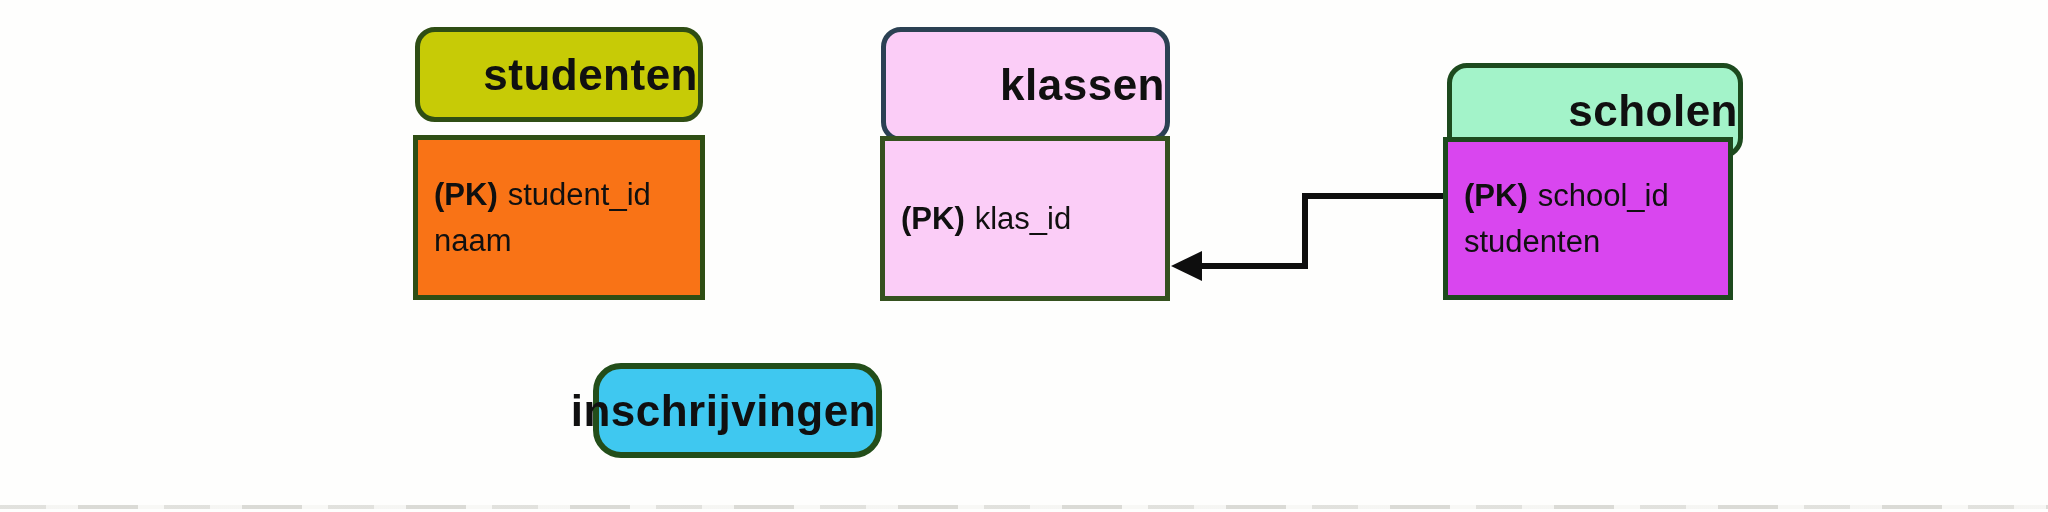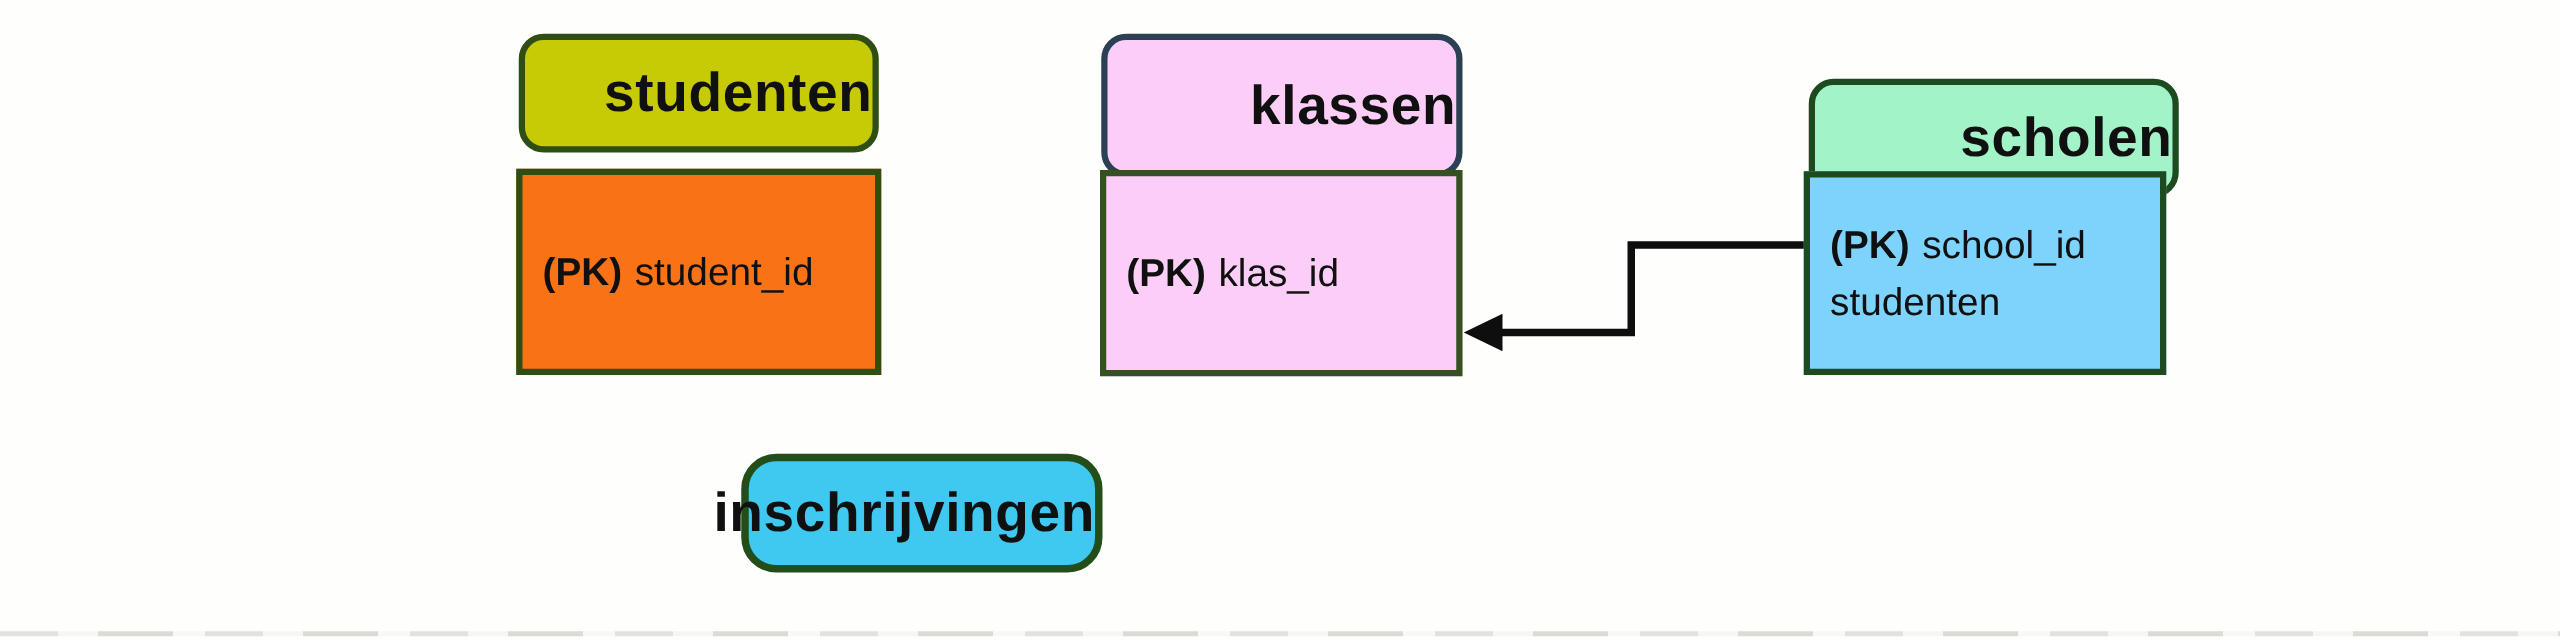--- a/index.html
+++ b/index.html
@@ -44,21 +44,21 @@
           background: #f97316; border: 5px solid #2f4e14; }
   
   .kl-h { left: 881px; top: 27px;  width: 289px; height: 115px;
           background: #fbcdf7; border: 5px solid #2b4153; }
   .kl-b { left: 880px; top: 136px; width: 290px; height: 165px;
           background: #fbcdf7; border: 5px solid #35511f; }
   
   .sc-h { left: 1447px; top: 27px;  width: 296px; height: 95px;
           background: #a3f3c9; border: 5px solid #1d4a1e; margin-top: 36px; }
   .sc-b { left: 1443px; top: 137px; width: 290px; height: 163px;
-          background: #7dd3fc; border: 5px solid #1d4a1e; }
+          background: #d946ef; border: 5px solid #1d4a1e; }
   
   .in-h { left: 593px; top: 363px; width: 289px; height: 95px;
           background: #3fc8f0; border: 6px solid #234e1a; border-radius: 28px; }
 
   .connector-svg { position: absolute; left: 0; top: 0; width: 2048px; height: 512px; }
 
   .bottom-artifact {
     position: absolute;
     left: 0; top: 505px;
     width: 2048px; height: 4px;
@@ -78,20 +78,23 @@
     <polygon points="1171,266 1202,251 1202,281" fill="#0e0e0e"></polygon>
   </svg>
 
   <div>
     <div class="entity-header st-h">
       <span>studenten</span>
     </div>
     <div class="entity-body st-b">
       <div class="field">
         <span class="k">(PK)</span><span>student_id</span>
+      </div>
+      <div class="field">
+        <span class="k"></span><span>naam</span>
       </div>
     </div>
   </div>
 
   <div>
     <div class="entity-header kl-h">
       <span>klassen</span>
     </div>
     <div class="entity-body kl-b">
       <div class="field">

